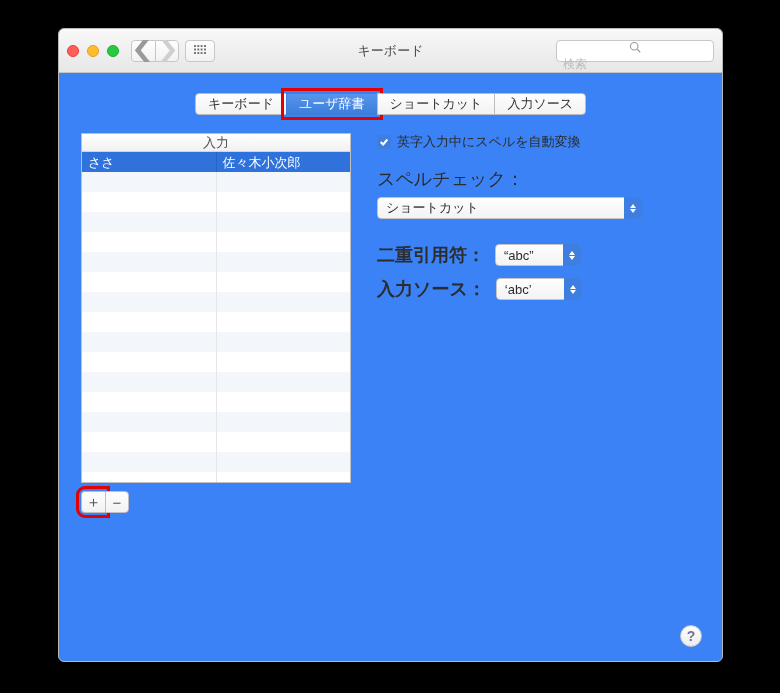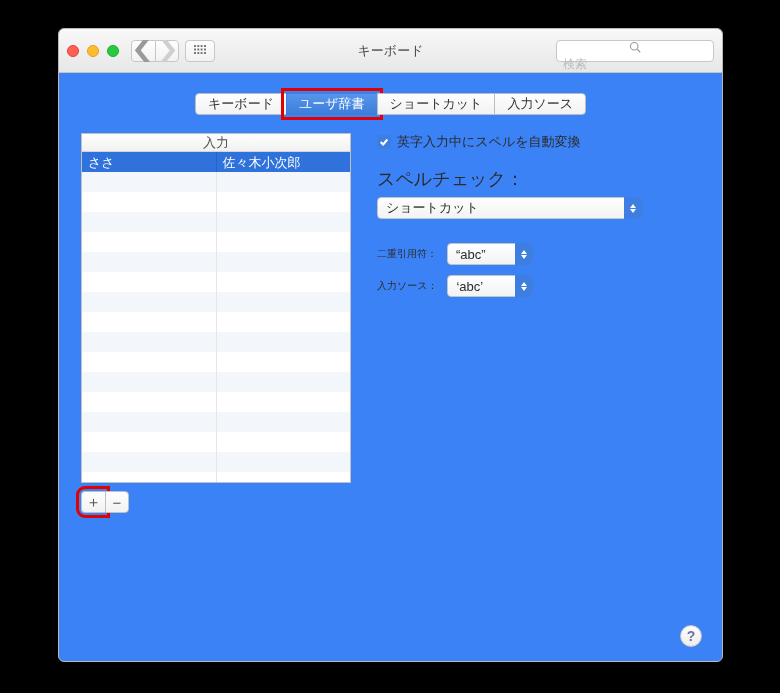--- a/index.html
+++ b/index.html
@@ -297,21 +297,22 @@
     .selarrows .up { border-bottom: 4px solid #fff; }
     .selarrows .down { border-top: 4px solid #fff; }
 
     .formrow {
       display: flex;
       align-items: center;
       gap: 10px;
       margin-bottom: 10px;
     }
     .formrow .lbl {
-      font-size: 10px;
+      font-size: 18px;
+      font-weight: bold;
     }
     .formrow .select { margin-bottom: 0; }
 
     .help {
       position: absolute;
       right: 20px;
       bottom: 14px;
       width: 22px;
       height: 22px;
       border-radius: 50%;

